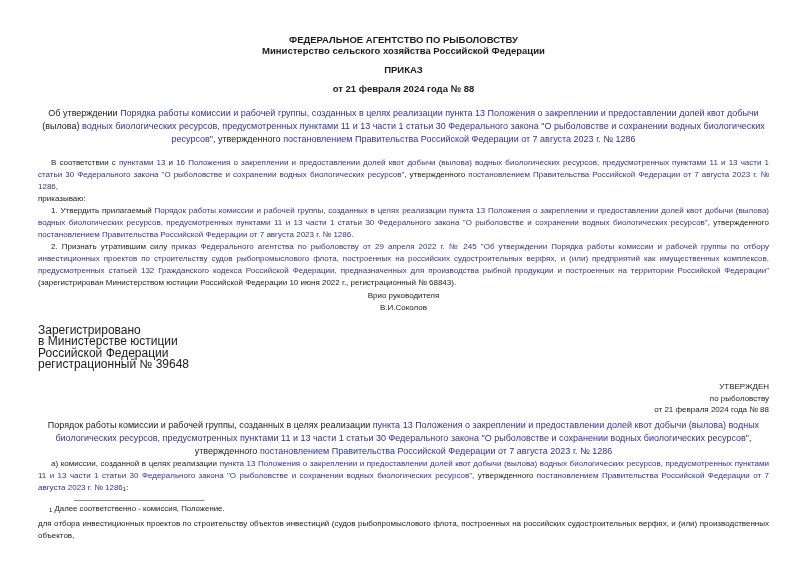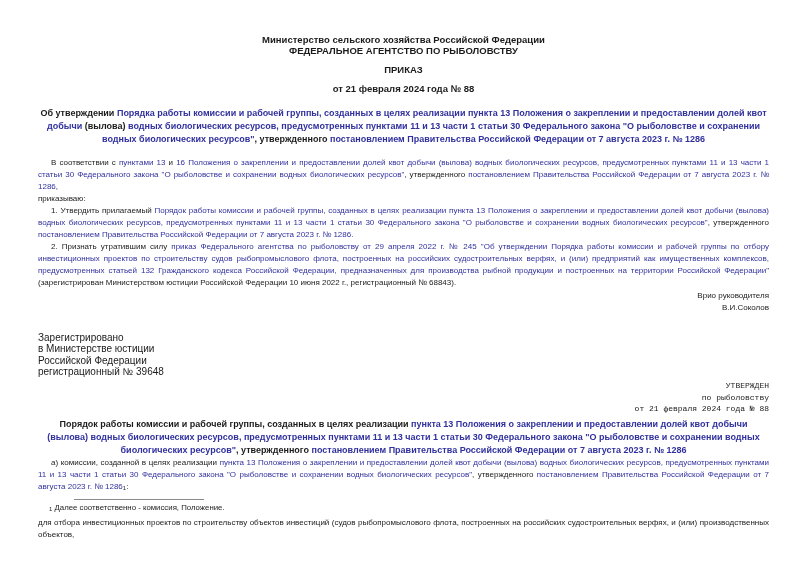--- a/index.html
+++ b/index.html
@@ -14,45 +14,45 @@
   }
   .page{
     position:relative;box-sizing:border-box;
     width:807px;height:571px;overflow:hidden;
     padding:34px 38px 0 38px;background:#fff;
   }
   .r{text-align:right}
   .j{text-align:justify}
   .hdr{font-size:9.5px;font-weight:bold;line-height:11px;text-align:center;}
   .hdr .gap{margin-top:8px;}
-  .title{font-size:9px;font-weight:bold;line-height:13.2px;text-align:center;}
+  .title{font-size:9px;font-weight:normal;line-height:13.2px;text-align:center;}
   .t1{margin-top:13px;}
   .t2{margin-top:3px;}
   .body{font-size:8px;line-height:12px;letter-spacing:0;margin:0;}
   .ind{text-indent:13px;}
   .preamble{margin-top:10px;}
-  .sig{font-size:8px;line-height:12px;margin-top:1px;}
-  .reg{font-size:10px;line-height:11.6px;margin-top:18px;}
-  .appr{font-size:8px;line-height:11.6px;margin-top:2px;font-family:Liberation Mono, monospace;}
+  .sig{font-size:8px;line-height:12px;margin-top:1px;text-align:center;}
+  .reg{font-size:12px;line-height:11.6px;margin-top:11px;}
+  .appr{font-size:8px;line-height:11.6px;margin-top:10px;}
   .intro{margin-top:14px;}
   .fn-rule{border:0;border-top:1px solid #8a8a8a;width:130px;height:0;margin:5px 0 0 36px;}
   .fn{font-size:7.8px;line-height:12px;margin:2px 0 0 11px;}
   .cont{margin-top:2px;text-align:justify;text-align-last:justify;}
   .seg-link{color:var(--link);}
   .seg-text{color:var(--ink);}
   .seg-sup{font-size:6px;vertical-align:-1px;letter-spacing:0;}
 </style>
 </head>
 <body>
 
 <div class="page">
 
   <div class="hdr">
+    <div>ФЕДЕРАЛЬНОЕ АГЕНТСТВО ПО РЫБОЛОВСТВУ</div>
     <div>Министерство сельского хозяйства Российской Федерации</div>
-    <div>ФЕДЕРАЛЬНОЕ АГЕНТСТВО ПО РЫБОЛОВСТВУ</div>
     <div class="gap">ПРИКАЗ</div>
     <div class="gap">от 21 февраля 2024 года № 88</div>
   </div>
 
   <div class="title t1"><span class="seg-text">Об утверждении </span><span class="seg-link">Порядка работы комиссии и рабочей группы, созданных в целях реализации пункта 13 Положения о закреплении и предоставлении долей квот добычи </span><span class="seg-text">(вылова)</span><span class="seg-link"> водных биологических ресурсов, предусмотренных пунктами 11 и 13 части 1 статьи 30 Федерального закона "О рыболовстве и сохранении водных биологических ресурсов"</span><span class="seg-text">, утвержденного </span><span class="seg-link">постановлением Правительства Российской Федерации от 7 августа 2023 г. № 1286</span></div>
 
   <p class="body j ind preamble"><span class="seg-text">В соответствии с </span><span class="seg-link">пунктами 13</span><span class="seg-text"> и </span><span class="seg-link">16 Положения о закреплении и предоставлении долей квот добычи (вылова) водных биологических ресурсов, предусмотренных пунктами 11 и 13 части 1 статьи 30 Федерального закона "О рыболовстве и сохранении водных биологических ресурсов"</span><span class="seg-text">, утвержденного </span><span class="seg-link">постановлением Правительства Российской Федерации от 7 августа 2023 г. № 1286</span><span class="seg-text">,</span></p>
 
   <div class="body">приказываю:</div>
 

